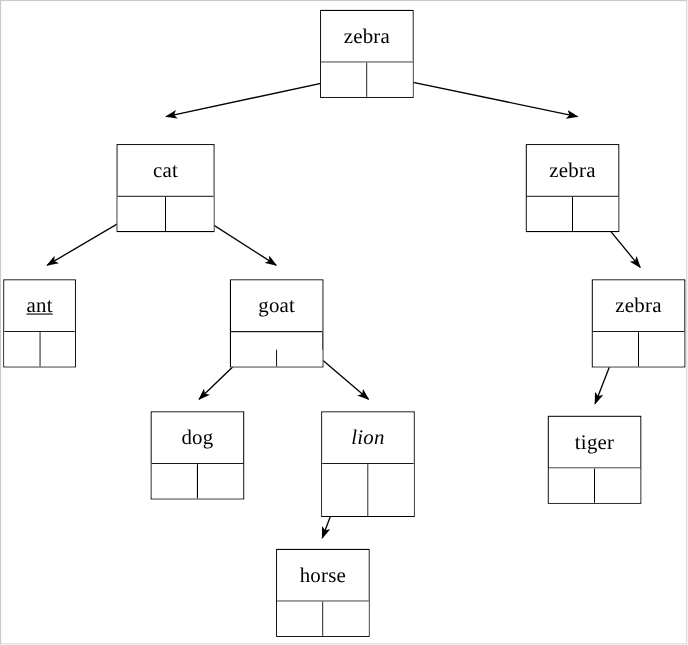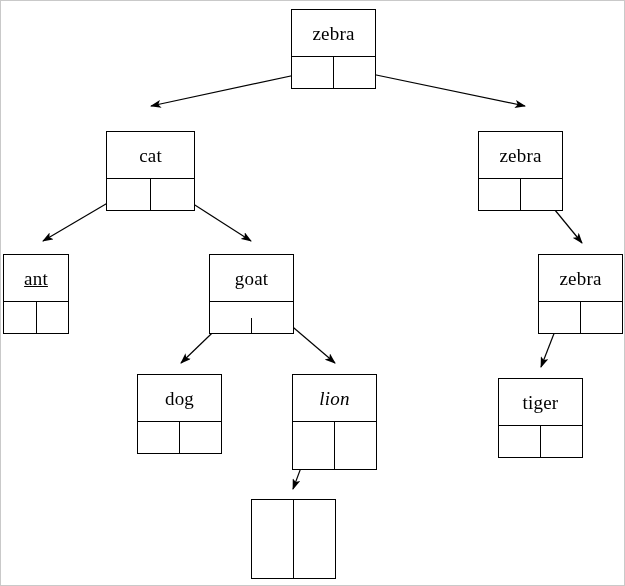--- a/index.html
+++ b/index.html
@@ -141,20 +141,21 @@
         </div>
       </div>
       <div class="node" style="left: 497px; top: 377px; width: 85px; height: 80px; justify-content: flex-end;">
         <div class="node-label" style="height: 47px;">tiger</div>
         <div class="node-ptrs">
           <div class="ptr-cell left"></div>
           <div class="ptr-cell right"></div>
         </div>
       </div>
       <div class="node" style="left: 250px; top: 498px; width: 85px; height: 80px;">
+        <div class="node-label" style="height: 47px;">horse</div>
         <div class="node-ptrs">
           <div class="ptr-cell left"></div>
           <div class="ptr-cell right"></div>
         </div>
       </div>
     </div>
 
 </div>
 
 </body></html>

